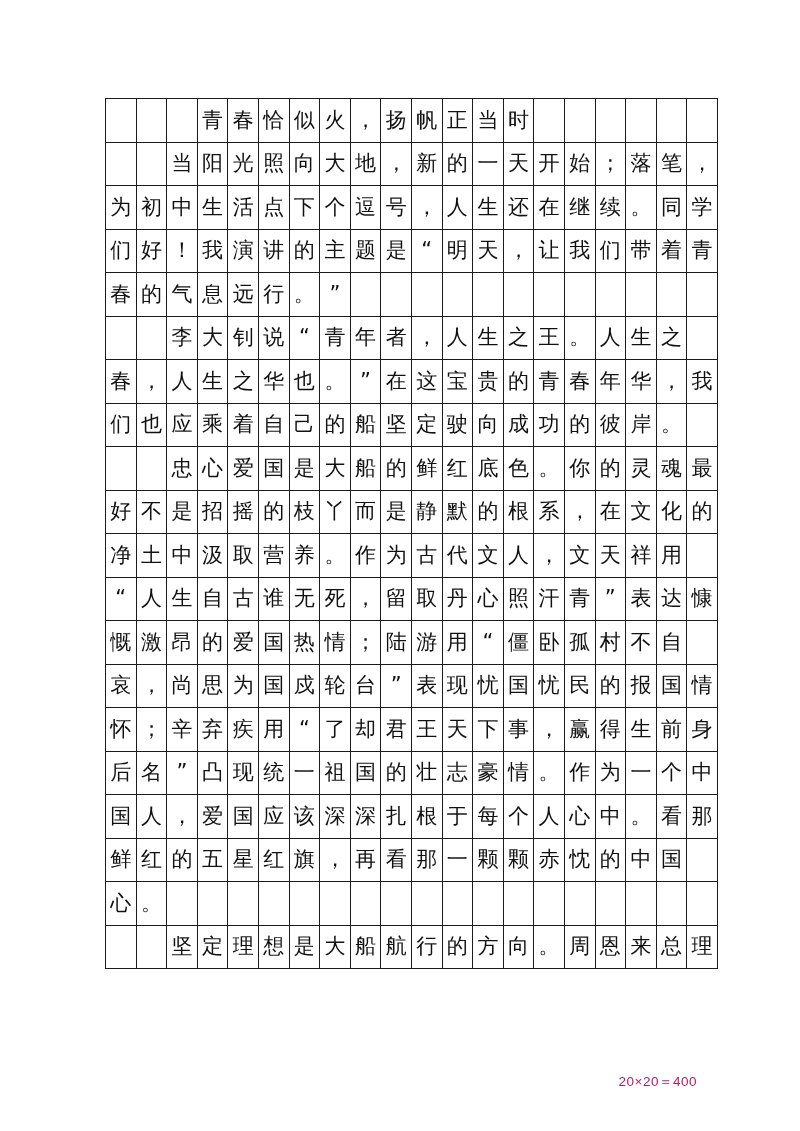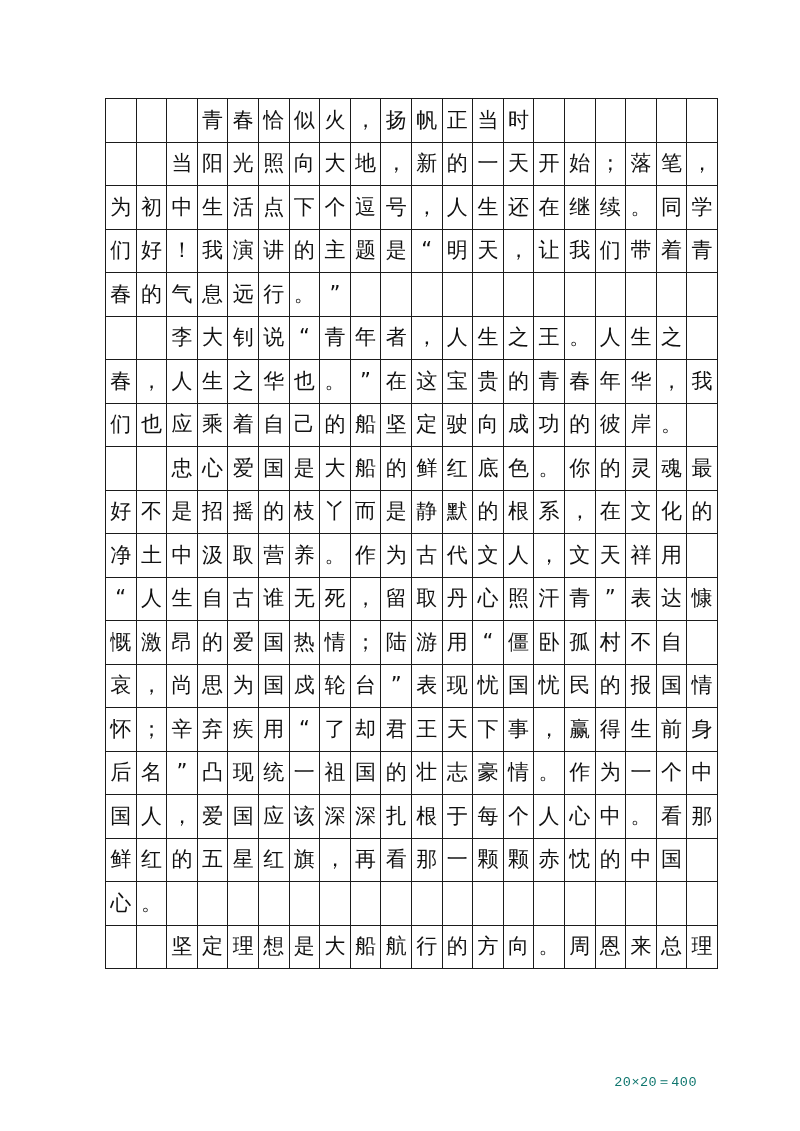--- a/index.html
+++ b/index.html
@@ -48,23 +48,23 @@
     white-space: nowrap;
   }
   table.grid td.empty {
     color: transparent;
   }
   
   .count {
     position: absolute;
     right: 103px;
     top: 1073px;
-    font-family: Liberation Mono, monospace;
+    font-family: Liberation Sans, sans-serif;
     font-size: 13.5px;
-    color: #0f766e;
+    color: #be185d;
     letter-spacing: 0.5px;
   }
 </style>
 </head>
 <body>
 
 <div class="page">
 
   <div class="grid-wrap">
     <table class="grid">

